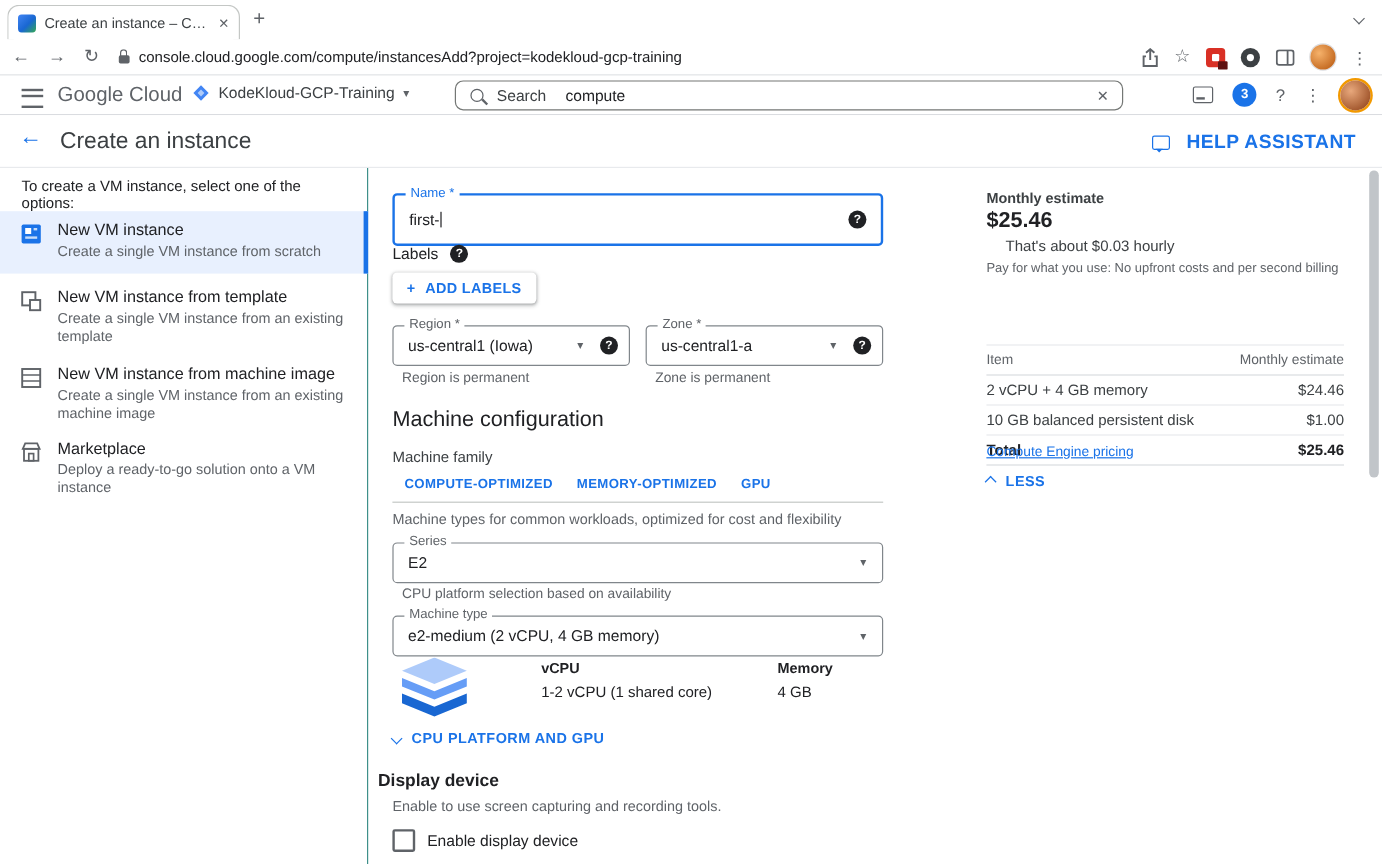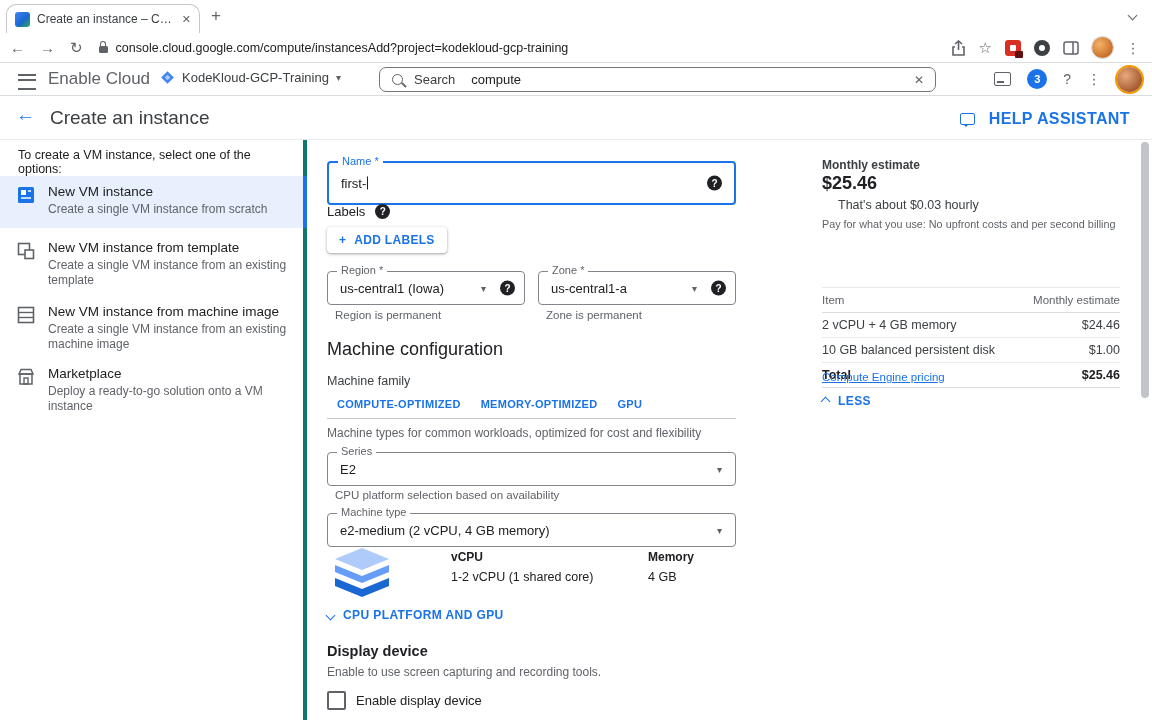--- a/index.html
+++ b/index.html
@@ -66,21 +66,21 @@
     border-bottom:1px solid #e8eaed;box-sizing:border-box;}
   .back-arrow{position:absolute;left:16px;top:9px;font-size:19px;color:#1a73e8;line-height:1;}
   .page-title{position:absolute;left:50px;top:11px;font-size:19px;color:#3c4043;}
   .help-assistant{position:absolute;right:22px;top:14px;display:flex;align-items:center;gap:14px;
     color:#1a73e8;font-size:16px;font-weight:bold;letter-spacing:.4px;}
   .bubble{width:13px;height:10px;border:1.6px solid #1a73e8;border-radius:2px;position:relative;flex:none;}
   .bubble:after{content:"";position:absolute;left:2px;bottom:-6px;border:3px solid transparent;border-top-color:#1a73e8;}
 
   
   .sidebar{position:absolute;left:0;top:140px;width:307px;height:580px;background:#fff;
-    border-right:4px solid #0f766e;box-sizing:border-box;}
+    border-right:1px solid #0f766e;box-sizing:border-box;}
   .sb-intro{position:absolute;left:18px;top:8px;width:274px;font-size:12.5px;color:#202124;}
   .sb-item{position:absolute;left:0;width:307px;box-sizing:border-box;padding:8px 16px 8px 48px;cursor:pointer;}
   .sb-item.selected{background:#e8f0fe;}
   .sb-item.selected:after{content:"";position:absolute;right:0;top:0;width:4px;height:100%;background:#1a73e8;}
   .sb-icon{position:absolute;left:16px;top:9px;width:20px;height:20px;}
   .sb-title{font-size:13.5px;color:#202124;margin-bottom:3px;}
   .sb-desc{font-size:12px;color:#5f6368;line-height:15px;}
 
   
   .main{position:absolute;left:307px;top:140px;width:845px;height:580px;background:#fff;overflow:hidden;}
@@ -106,21 +106,21 @@
   .mf-label{position:absolute;left:20px;top:234px;font-size:12.5px;color:#3c4043;}
   .tabs-row{position:absolute;left:20px;top:250px;width:409px;height:28px;border-bottom:1px solid #c4c7c5;display:flex;}
   .tab-item{padding:0 10px;display:flex;align-items:center;font-size:11px;font-weight:bold;letter-spacing:.3px;color:#1a73e8;white-space:nowrap;}
   .tab-item.active{background:#e8f0fe;box-shadow:inset 0 -3px 0 #1967d2;color:#1967d2;}
   .tabs-desc{position:absolute;left:20px;top:286px;font-size:12px;color:#5f6368;}
 
   .spec-head{font-size:12px;font-weight:bold;color:#202124;margin-bottom:6px;}
   .spec-val{font-size:12.5px;color:#202124;}
   .cpu-toggle{position:absolute;left:20px;top:468px;display:flex;align-items:center;gap:9px;
     color:#1a73e8;font-size:12px;font-weight:bold;letter-spacing:.4px;}
-  .dd-title{position:absolute;left:20px;top:503px;font-size:14.5px;font-weight:bold;color:#202124;}
+  .dd-title{position:absolute;left:8px;top:503px;font-size:14.5px;font-weight:bold;color:#202124;}
   .dd-desc{position:absolute;left:20px;top:525px;font-size:12px;color:#5f6368;}
   .cb-row{position:absolute;left:20px;top:551px;display:flex;align-items:center;gap:10px;}
   .cb{width:15px;height:15px;border:2px solid #5f6368;border-radius:2px;flex:none;}
   .cb-label{font-size:13px;color:#202124;}
 
   
   .estimate{position:absolute;left:515px;top:0;width:298px;}
   .est-title{position:absolute;left:0;top:18px;font-size:12px;font-weight:bold;color:#3c4043;}
   .est-amount{position:absolute;left:0;top:33px;font-size:18px;font-weight:bold;color:#202124;}
   .est-hourly{position:absolute;left:0;top:58px;font-size:12.5px;color:#3c4043;margin-left:16px;}
@@ -174,21 +174,21 @@
         <rect x="1" y="1" width="14" height="12" rx="2" stroke="#5f6368" stroke-width="1.5" fill="none"></rect>
         <line x1="10" y1="1" x2="10" y2="13" stroke="#5f6368" stroke-width="1.5"></line>
       </svg>
       <span class="tb-avatar"></span>
       <span class="kebab">⋮</span>
     </div>
   </div>
 
   <div class="gcp-header">
     <span class="burger"></span>
-    <span class="gcp-logo">Enable Cloud</span>
+    <span class="gcp-logo">Google Cloud</span>
     <div class="project">
       <svg width="15" height="15" viewBox="0 0 15 15">
         <rect x="3" y="3" width="9" height="9" transform="rotate(45 7.5 7.5)" fill="#4285f4"></rect>
         <rect x="5.5" y="5.5" width="4" height="4" transform="rotate(45 7.5 7.5)" fill="#aecbfa"></rect>
       </svg>
       <span>KodeKloud-GCP-Training</span>
       <span class="pcaret">▾</span>
     </div>
     <div class="searchbox">
       <span class="mag"></span>

